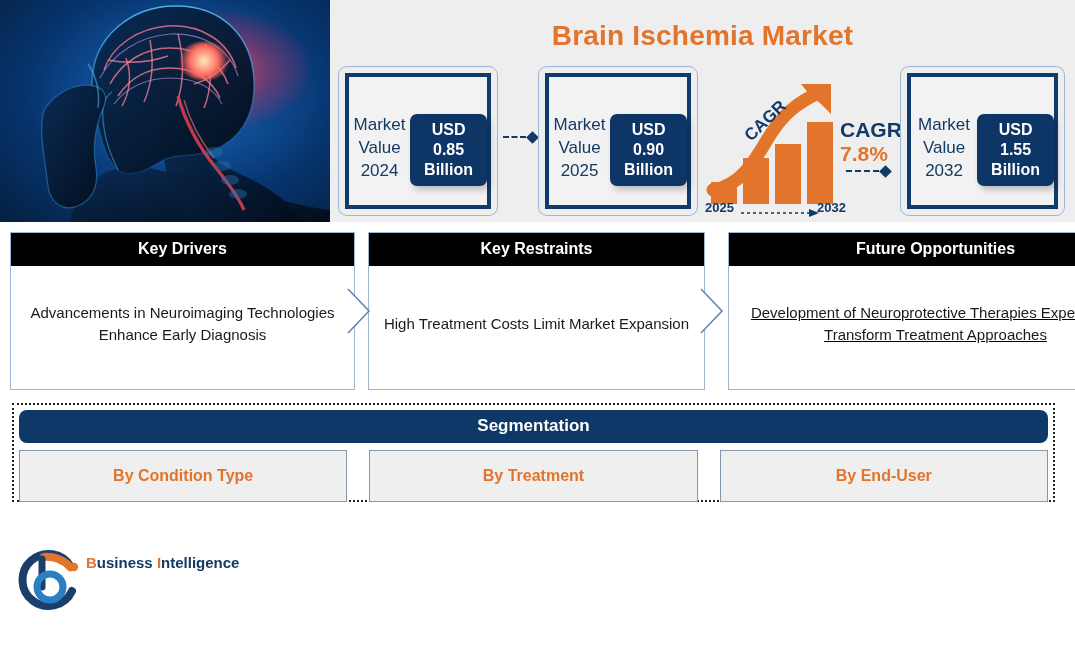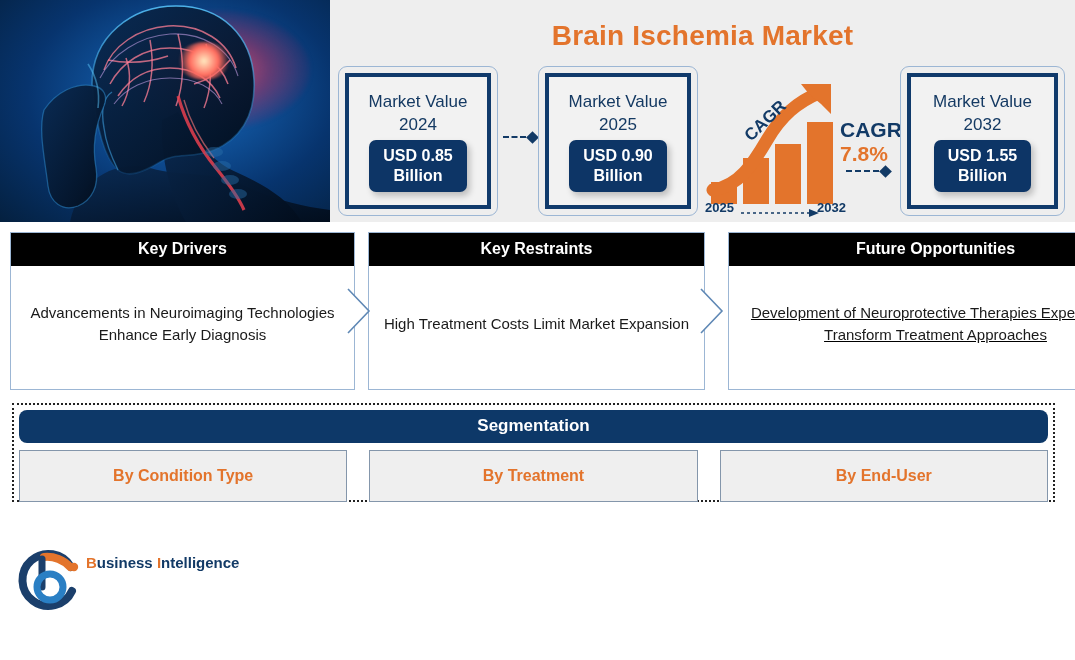--- a/index.html
+++ b/index.html
@@ -37,21 +37,21 @@
 
   
   .vcard{
     position:absolute;top:66px;height:150px;
     border:1px solid #9cb6d4;border-radius:9px;background:#eeeeee;
     box-sizing:border-box;padding:6px;
   }
   .vcard .inner{
     width:100%;height:100%;box-sizing:border-box;
     border:4px solid #103a6b;background:#f2f2f2;
-    display:flex;flex-direction:column;align-items:center;justify-content:flex-start;
+    display:flex;flex-direction:row;align-items:center;justify-content:flex-start;
     padding-top:13px;
   }
   .vcard .lbl{color:#153a63;font-size:17px;line-height:23px;text-align:center;}
   .vcard .pill{
     margin-top:4px;background:#0d3566;color:#fff;border-radius:7px;
     padding:6px 14px;font-size:16px;font-weight:bold;line-height:20px;text-align:center;
     box-shadow:3px 4px 6px rgba(0,0,0,.22);
   }
   #vc1{left:338px;width:160px;}
   #vc2{left:538px;width:160px;}

